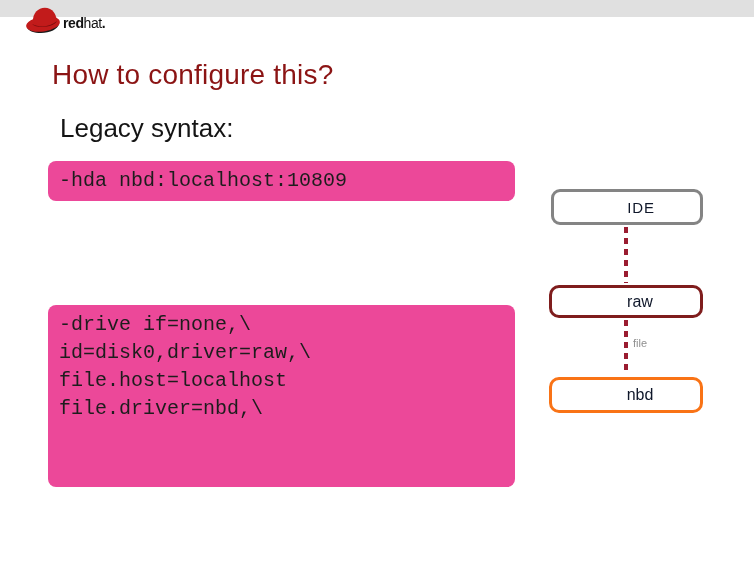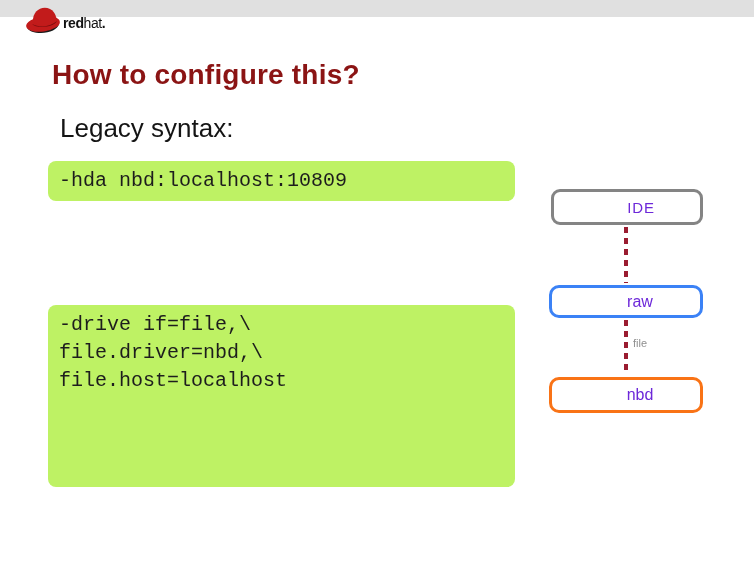--- a/index.html
+++ b/index.html
@@ -11,49 +11,49 @@
     position:absolute; left:0; top:0; width:754px; height:17px; background:#e0e0e0;
   }
   .logo { position:absolute; left:23px; top:1px; width:110px; height:38px; }
   .logo svg { position:absolute; left:0; top:0; display:block; }
   .brand {
     position:absolute; left:40px; top:14px; font-size:14px; color:#111;
     letter-spacing:-0.4px; white-space:nowrap;
   }
   .brand .b { font-weight:700; }
   .slide-title {
-    position:absolute; left:52px; top:59px; font-size:28px; font-weight:700;
+    position:absolute; left:52px; top:59px; font-size:28px; font-weight:400;
     color:#8b1414; letter-spacing:0.2px; white-space:nowrap;
   }
   .h-legacy {
     position:absolute; left:60px; top:113px; font-size:26px; color:#141414; white-space:nowrap;
   }
   .code-block {
-    position:absolute; left:48px; width:467px; background:#bef264; border-radius:8px;
+    position:absolute; left:48px; width:467px; background:#ec4899; border-radius:8px;
     font-family:"Liberation Mono", monospace; font-size:20px; color:#1d1d1d;
     box-sizing:border-box;
   }
   .code1 { top:161px; height:40px; line-height:40px; padding-left:11px; white-space:pre; }
   .h-sep {
     position:absolute; left:60px; top:219px; font-size:26px; color:#141414;
     line-height:38px; white-space:nowrap;
   }
   .code2 { top:305px; height:182px; padding:6px 0 0 11px; }
   .code-line { line-height:28px; min-height:28px; white-space:pre; }
   .node {
-    position:absolute; box-sizing:border-box; background:#ffffff; color:#6d28d9;
+    position:absolute; box-sizing:border-box; background:#ffffff; color:#0f172a;
     display:flex; align-items:center; justify-content:center;padding-left:28px;
   }
   .node-ide {
     left:551px; top:189px; width:152px; height:36px;
     border:3px solid #848484; border-radius:9px; font-size:15px; letter-spacing:0.8px;
   }
   .node-raw {
     left:549px; top:285px; width:154px; height:33px;
-    border:3px solid #3b82f6; border-radius:10px; font-size:16px;
+    border:3px solid #7f1d1d; border-radius:10px; font-size:16px;
   }
   .node-nbd {
     left:549px; top:377px; width:154px; height:36px;
     border:3px solid #f97316; border-radius:10px; font-size:16px;
   }
   .edge {
     position:absolute; width:4px; left:624px;
     background:repeating-linear-gradient(to bottom, #9a1c30 0 6px, transparent 6px 11px);
   }
   .edge-ide-raw { top:227px; height:56px; }
@@ -80,23 +80,24 @@
   </div>
 
   <div class="slide-title">How to configure this?</div>
 
   <div class="h-legacy">Legacy syntax:</div>
 
   <div class="code-block code1">-hda nbd:localhost:10809</div>
 
 
   <div class="code-block code2">
-    <div class="code-line">-drive if=file,\</div>
+    <div class="code-line">-drive if=none,\</div>
+    <div class="code-line">id=disk0,driver=raw,\</div>
+    <div class="code-line">file.host=localhost</div>
     <div class="code-line">file.driver=nbd,\</div>
-    <div class="code-line">file.host=localhost</div>
     <div class="code-line"></div>
   </div>
 
   <div>
     <div class="node node-ide">IDE</div>
     <div class="edge edge-ide-raw"></div>
     <div class="node node-raw">raw</div>
     <div class="edge edge-raw-nbd"></div>
     <div class="file-label">file</div>
     <div class="node node-nbd">nbd</div>

